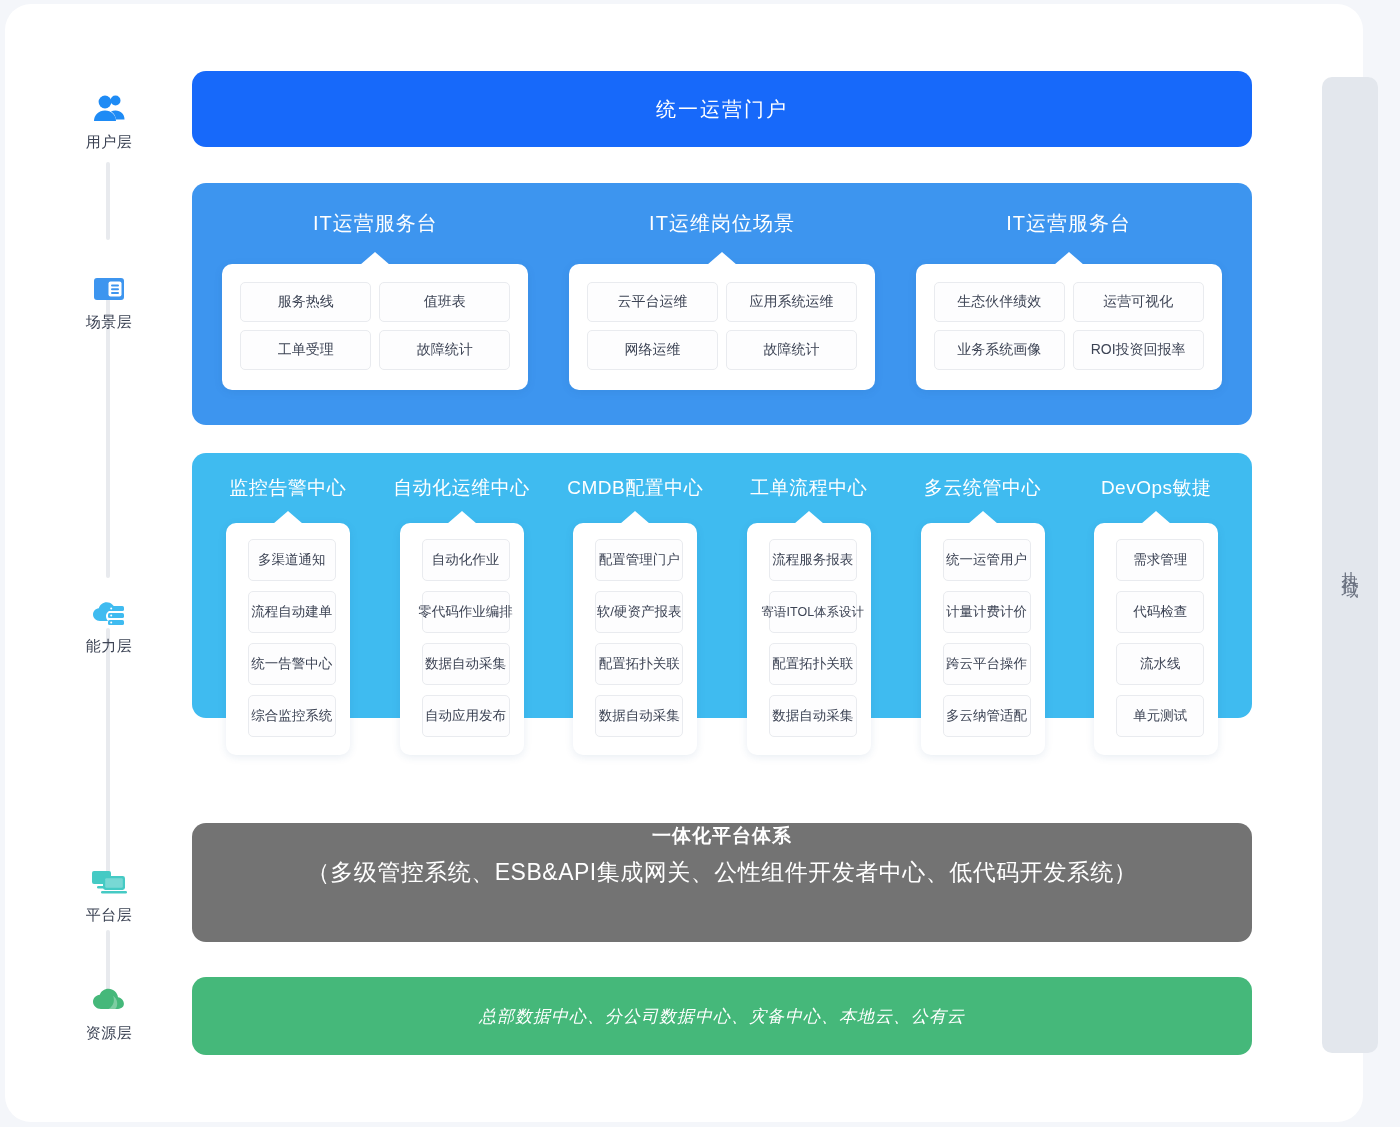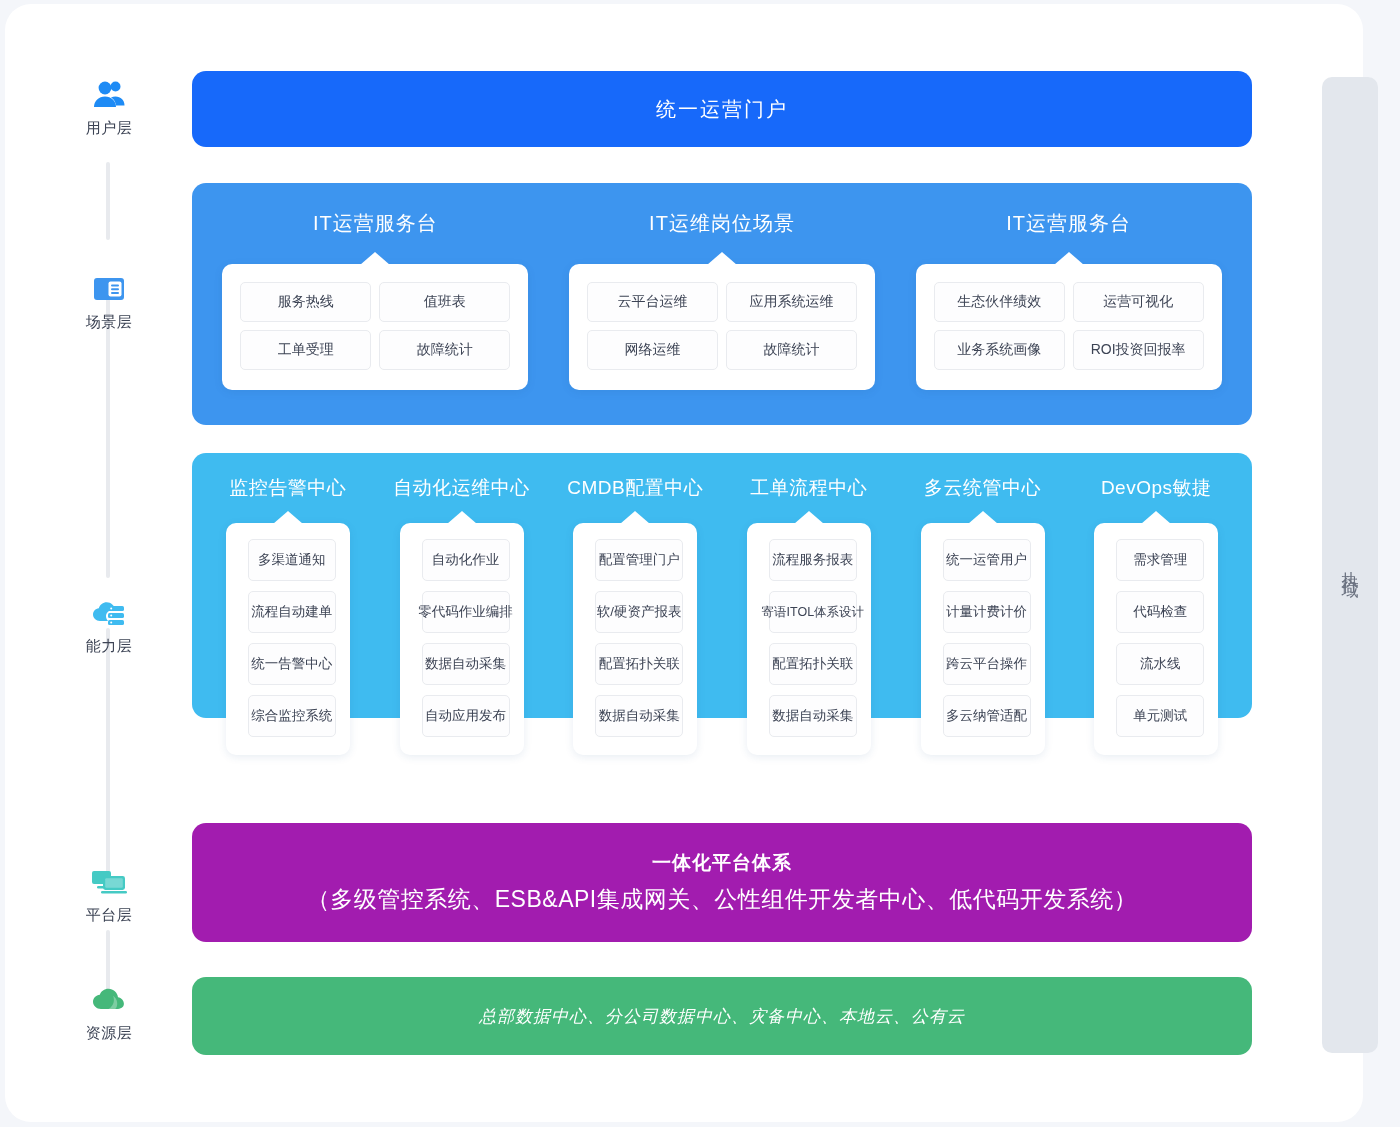--- a/index.html
+++ b/index.html
@@ -215,25 +215,25 @@
   .capability-card .chip {
     height: 40px;
     font-size: 13.5px;
     margin-left: 8px;
   }
 
   
   .platform {
     top: 823px;
     height: 119px;
-    background: #a21caf;
+    background: #737373;
     display: flex;
     flex-direction: column;
     align-items: center;
-    justify-content: center;
+    justify-content: flex-start;
     gap: 8px;
   }
   .platform-title {
     color: #ffffff;
     font-size: 19px;
     font-weight: bold;
     letter-spacing: 1px;
   }
   .platform-sub {
     color: #ffffff;
@@ -265,21 +265,21 @@
 <div class="exec-domain">
   <div class="exec-domain-label">执行域</div>
 </div>
 
 <div class="rail">
   <div class="rail-line" style="top:92px;height:78px;"></div>
   <div class="rail-line" style="top:218px;height:290px;"></div>
   <div class="rail-line" style="top:558px;height:255px;"></div>
   <div class="rail-line" style="top:860px;height:65px;"></div>
 
-  <div class="rail-node" style="top:8px;text-align:right;">
+  <div class="rail-node" style="top:22px;text-align:right;">
     <div class="rail-icon">
       <svg width="34" height="30" viewBox="0 0 34 30">
         <circle cx="13" cy="8" r="6.4" fill="#1e8bf5"></circle>
         <path d="M2 27c0-6.2 4.9-10.4 11-10.4S24 20.8 24 27z" fill="#1e8bf5"></path>
         <circle cx="23.5" cy="6.5" r="5" fill="#1e8bf5"></circle>
         <path d="M19 17.4c1.4-.6 3-.9 4.5-.9 5.2 0 9 3.6 9 9h-8.7c0-3.2-1.7-6.2-4.8-8.1z" fill="#1e8bf5"></path>
       </svg>
     </div>
     <div class="rail-label">用户层</div>
   </div>

